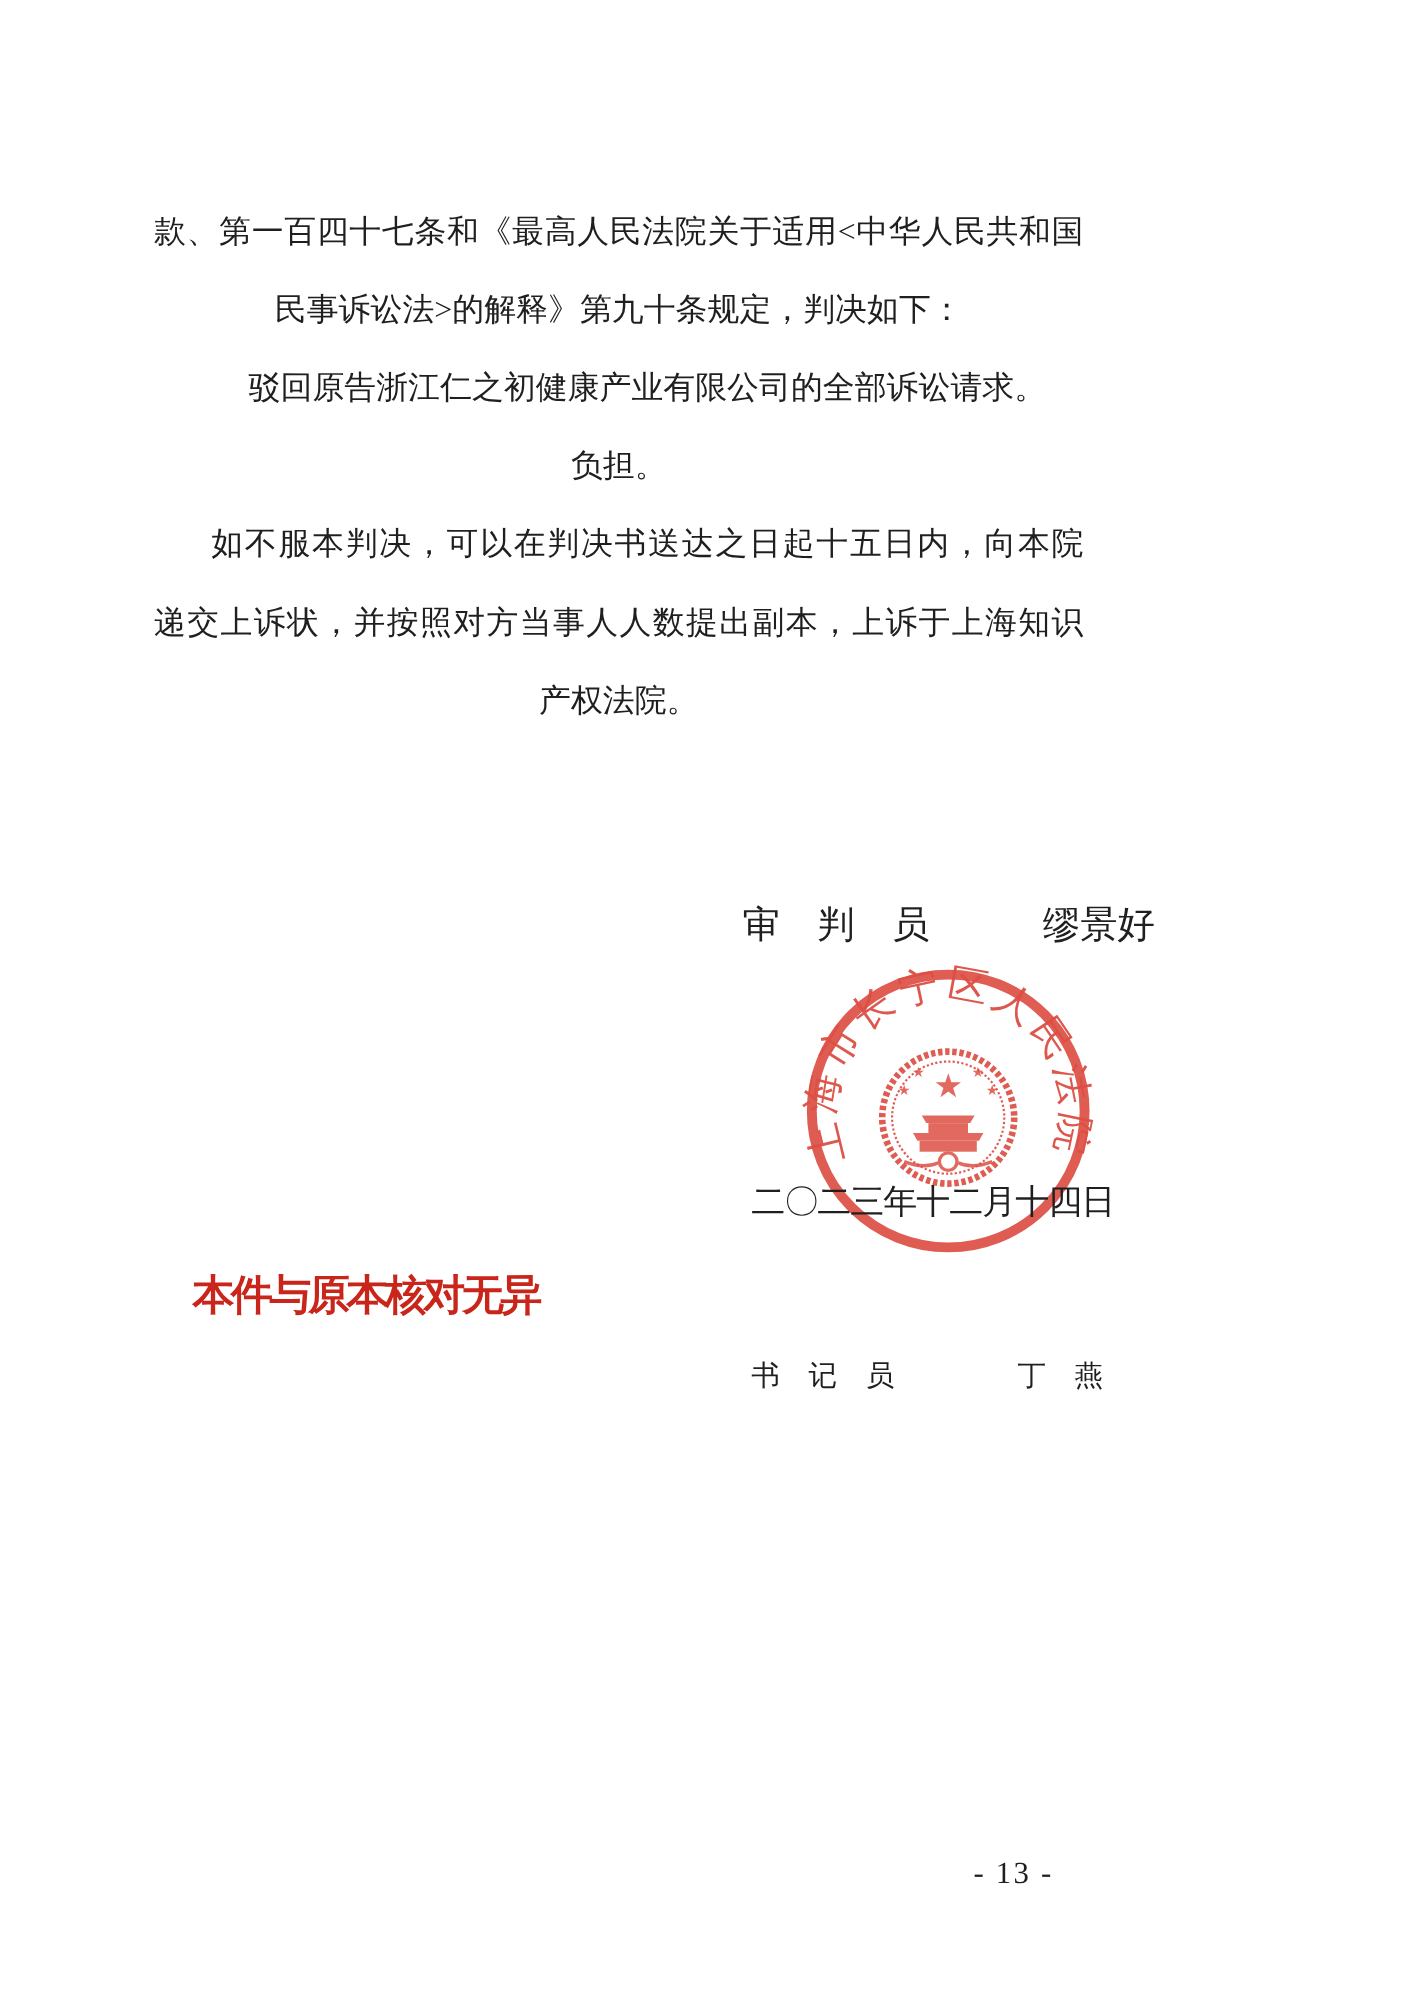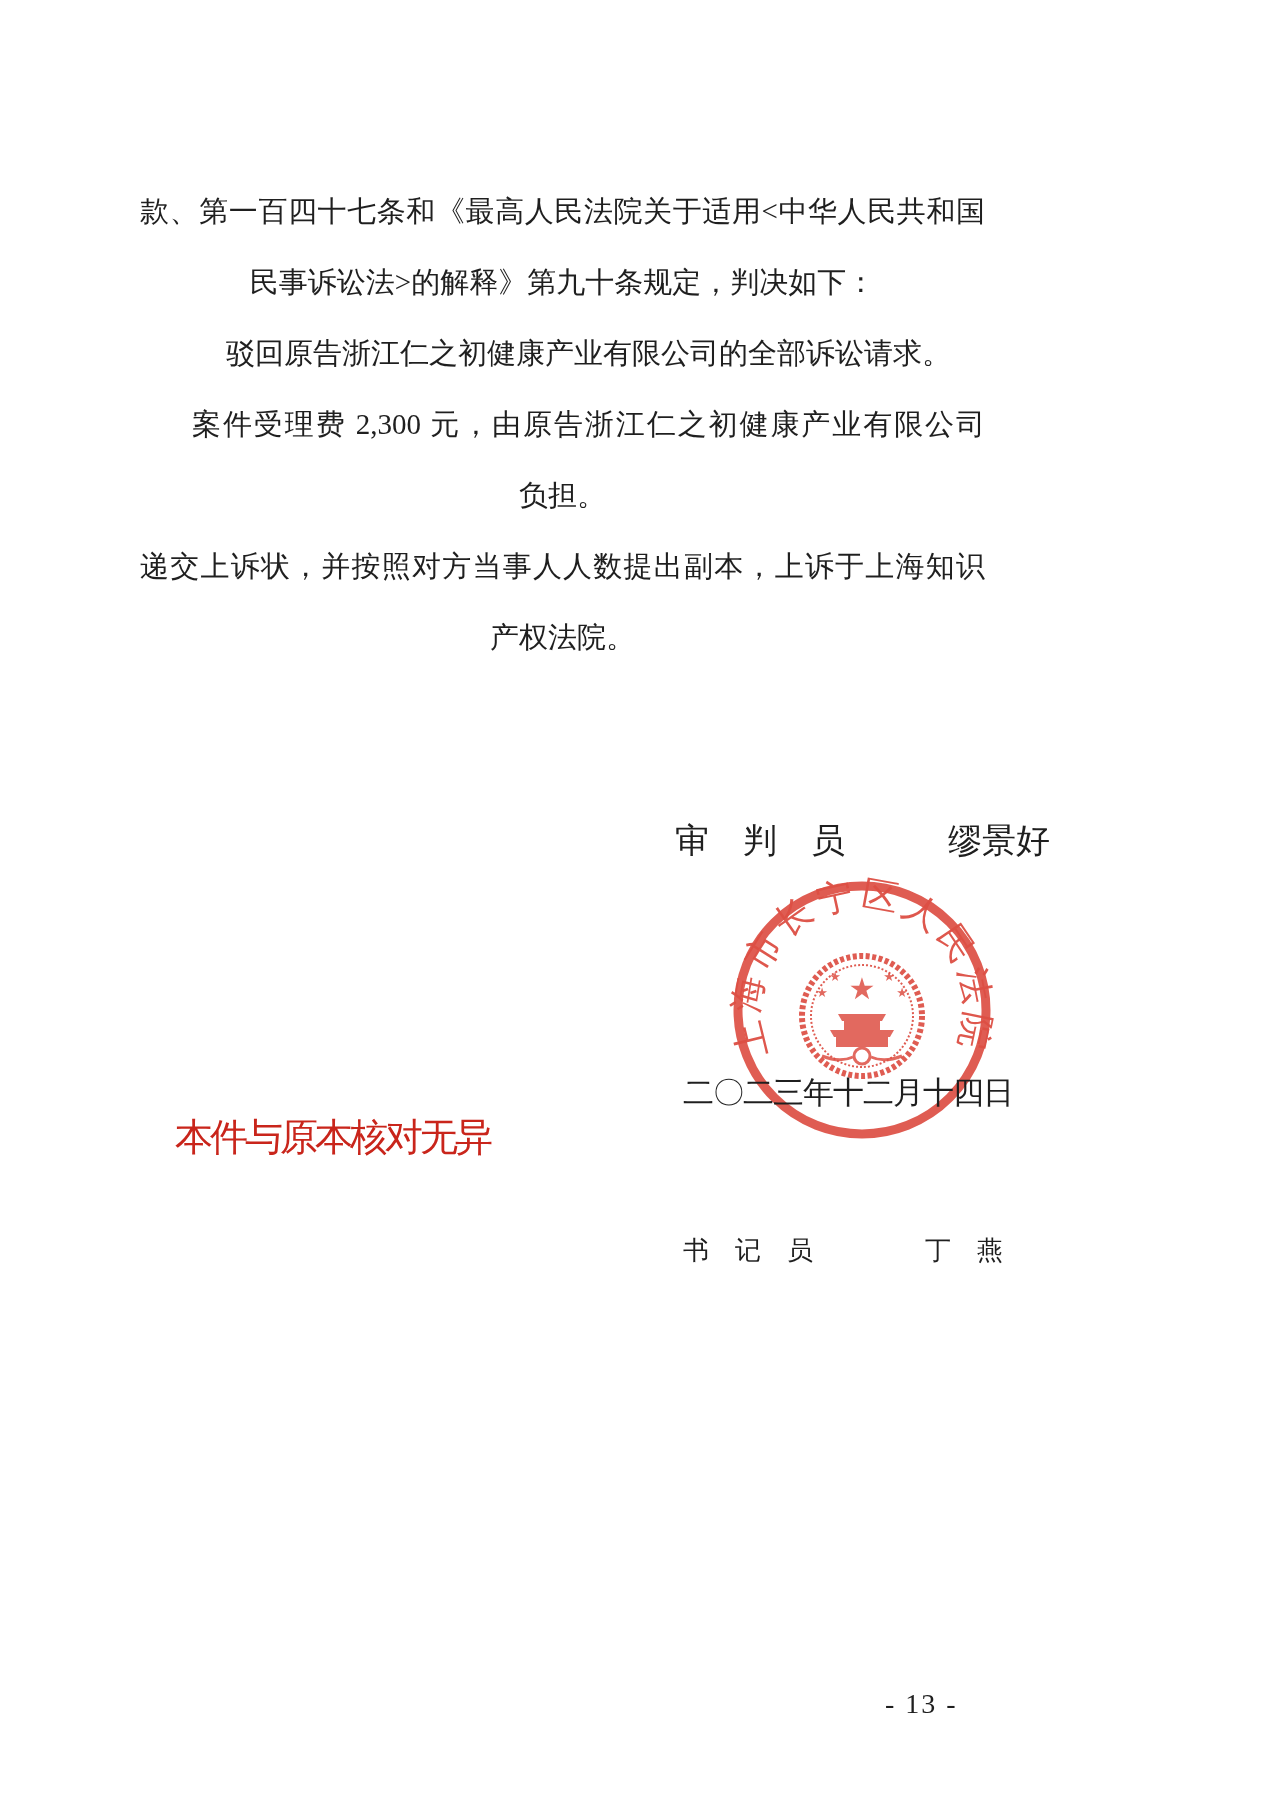--- a/index.html
+++ b/index.html
@@ -16,38 +16,38 @@
   }
   .just{text-align:justify;text-align-last:justify;}
   .indent{padding-left:52px;}
   .sig{position:absolute;z-index:3;color:#1f1f1f;white-space:nowrap;}
   .judge-line{left:675px;top:818px;font-size:34px;}
   .clerk-line{left:683px;top:1233px;font-size:26px;}
   .sig .name{display:inline-block;margin-left:103px;}
   .clerk-line .name{margin-left:112px;}
   .date-line{left:683px;top:1072px;font-size:31px;letter-spacing:-1px;}
   .verify-stamp{
-    position:absolute;left:175px;top:1112px;z-index:3;
-    font-size:38px;font-weight:normal;letter-spacing:-3px;white-space:nowrap;
+    position:absolute;left:175px;top:1152px;z-index:3;
+    font-size:38px;font-weight:bold;letter-spacing:-3px;white-space:nowrap;
   }
   .seal{position:absolute;left:722px;top:870px;width:280px;height:280px;z-index:1;}
   .page-number{
     position:absolute;left:885px;top:1688px;z-index:2;
     font-size:28px;color:#1f1f1f;letter-spacing:2px;white-space:nowrap;
   }
 </style>
 </head>
 <body>
 
 <div class="doc-body">
   <div class="line just">款、第一百四十七条和《最高人民法院关于适用&lt;中华人民共和国</div>
   <div class="line">民事诉讼法&gt;的解释》第九十条规定，判决如下：</div>
   <div class="line indent">驳回原告浙江仁之初健康产业有限公司的全部诉讼请求。</div>
-  <div class="line indent just">案件受理费 2,300 元，由原告浙江仁之初健康产业有限公司</div>
   <div class="line">负担。</div>
+  <div class="line indent just">如不服本判决，可以在判决书送达之日起十五日内，向本院</div>
   <div class="line just">递交上诉状，并按照对方当事人人数提出副本，上诉于上海知识</div>
   <div class="line">产权法院。</div>
 </div>
 
 <div class="sig judge-line">
   <span>审　判　员</span><span class="name">缪景好</span>
 </div>
 
 <svg class="seal" viewBox="0 0 280 280" xmlns="http://www.w3.org/2000/svg">
   <g fill="none" stroke="#dd4f44" opacity="0.92">

